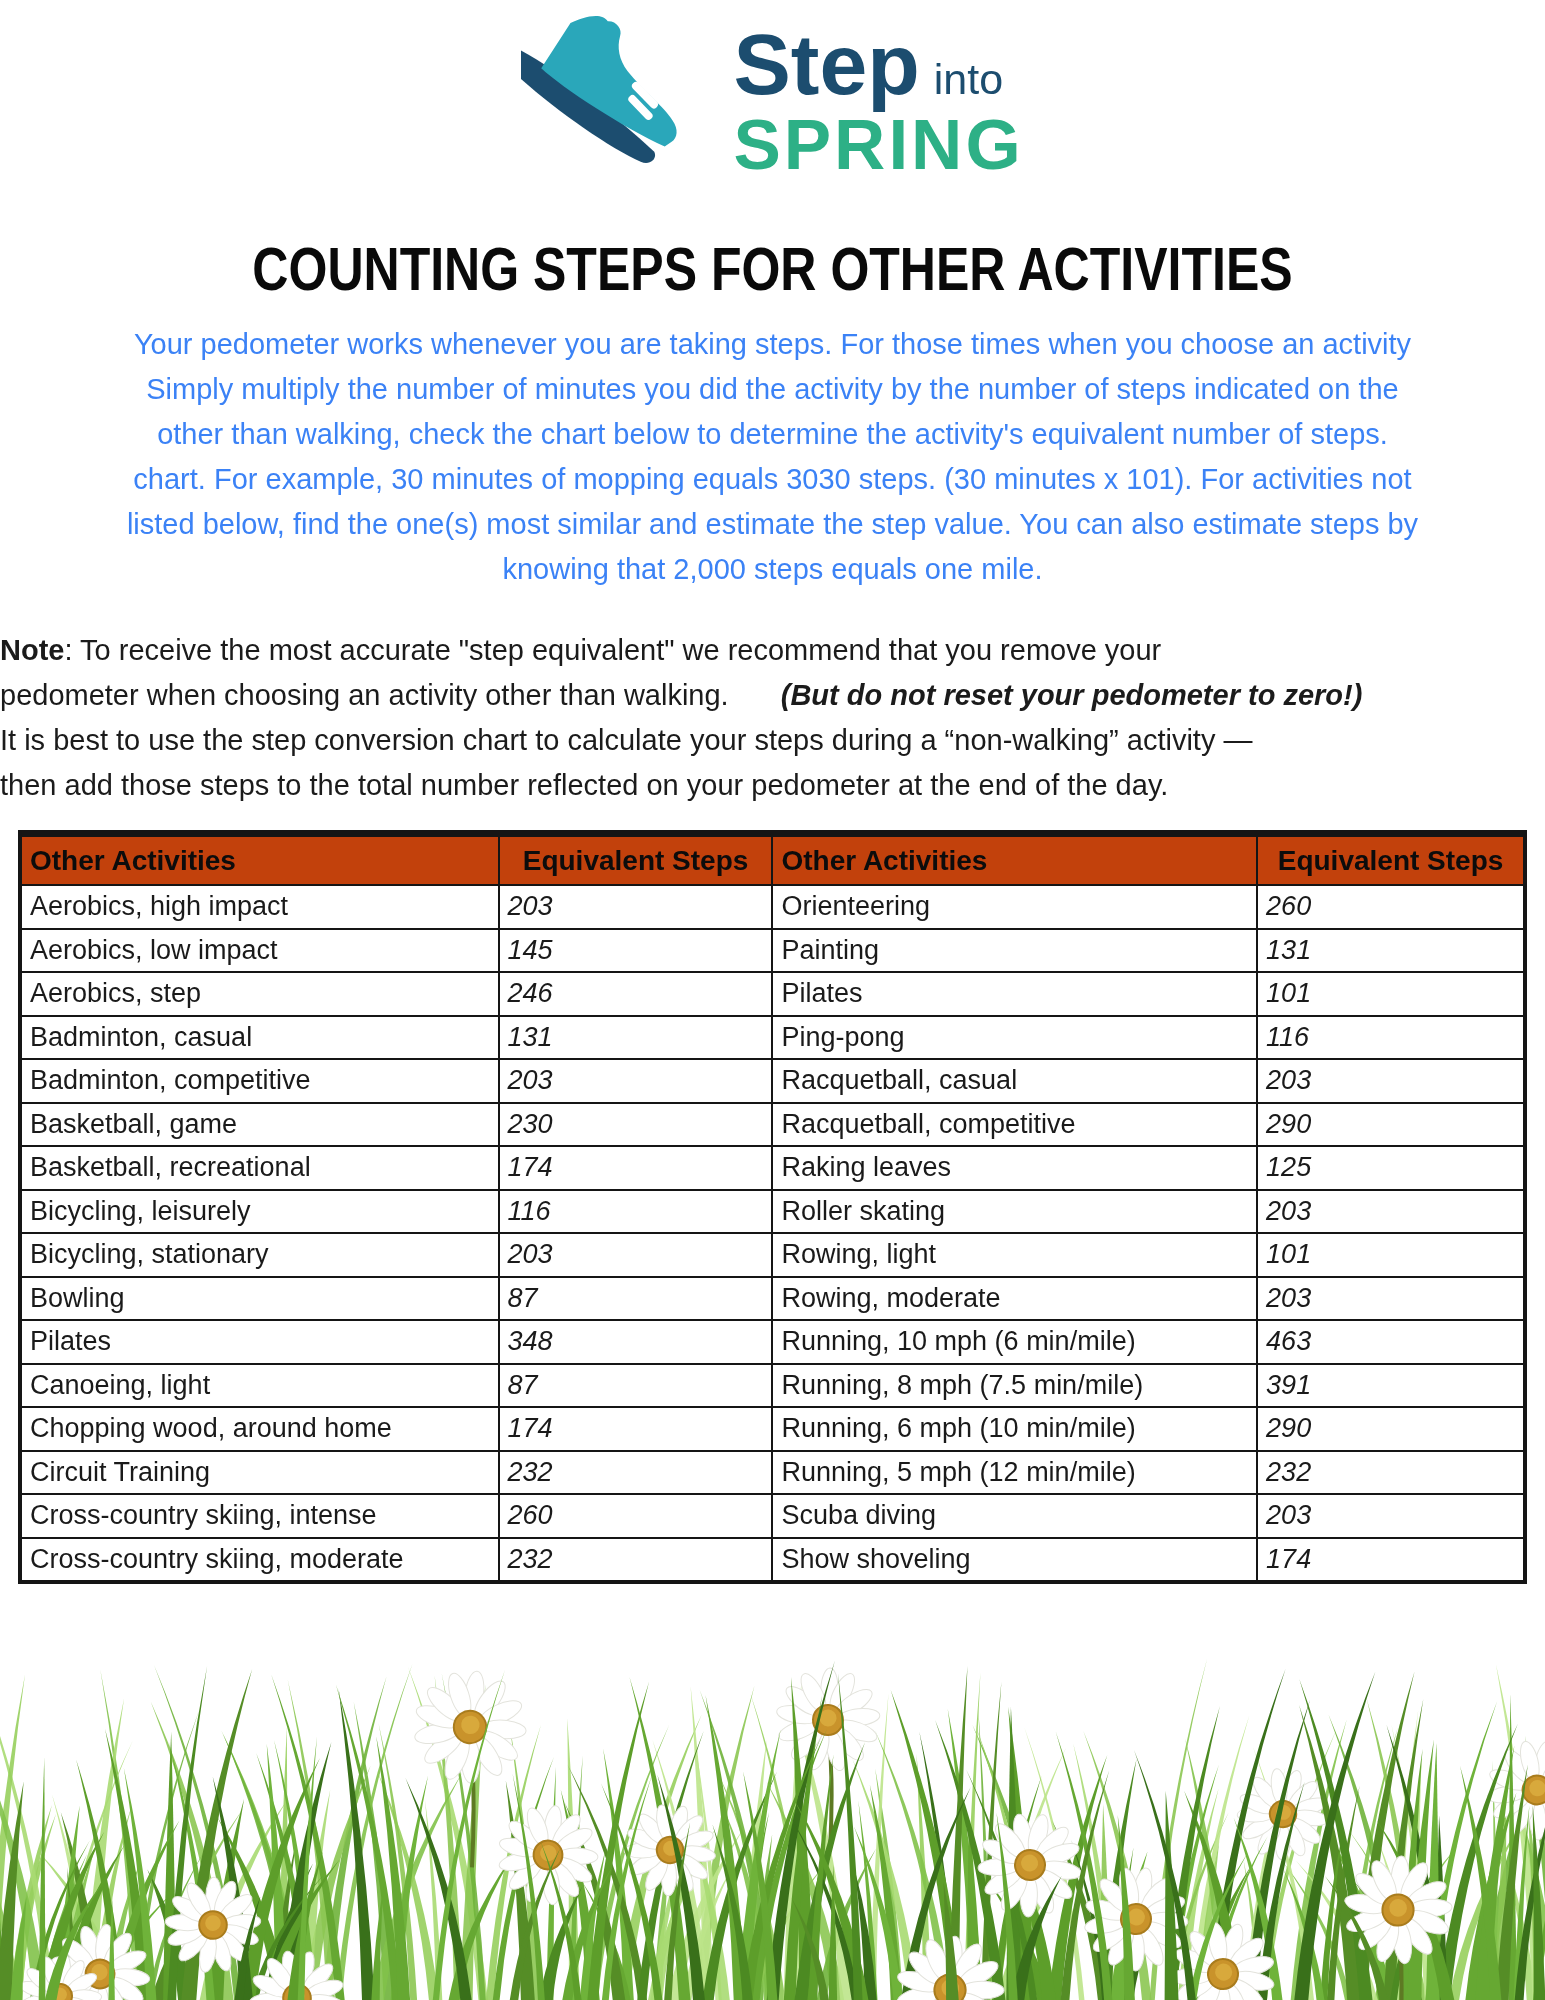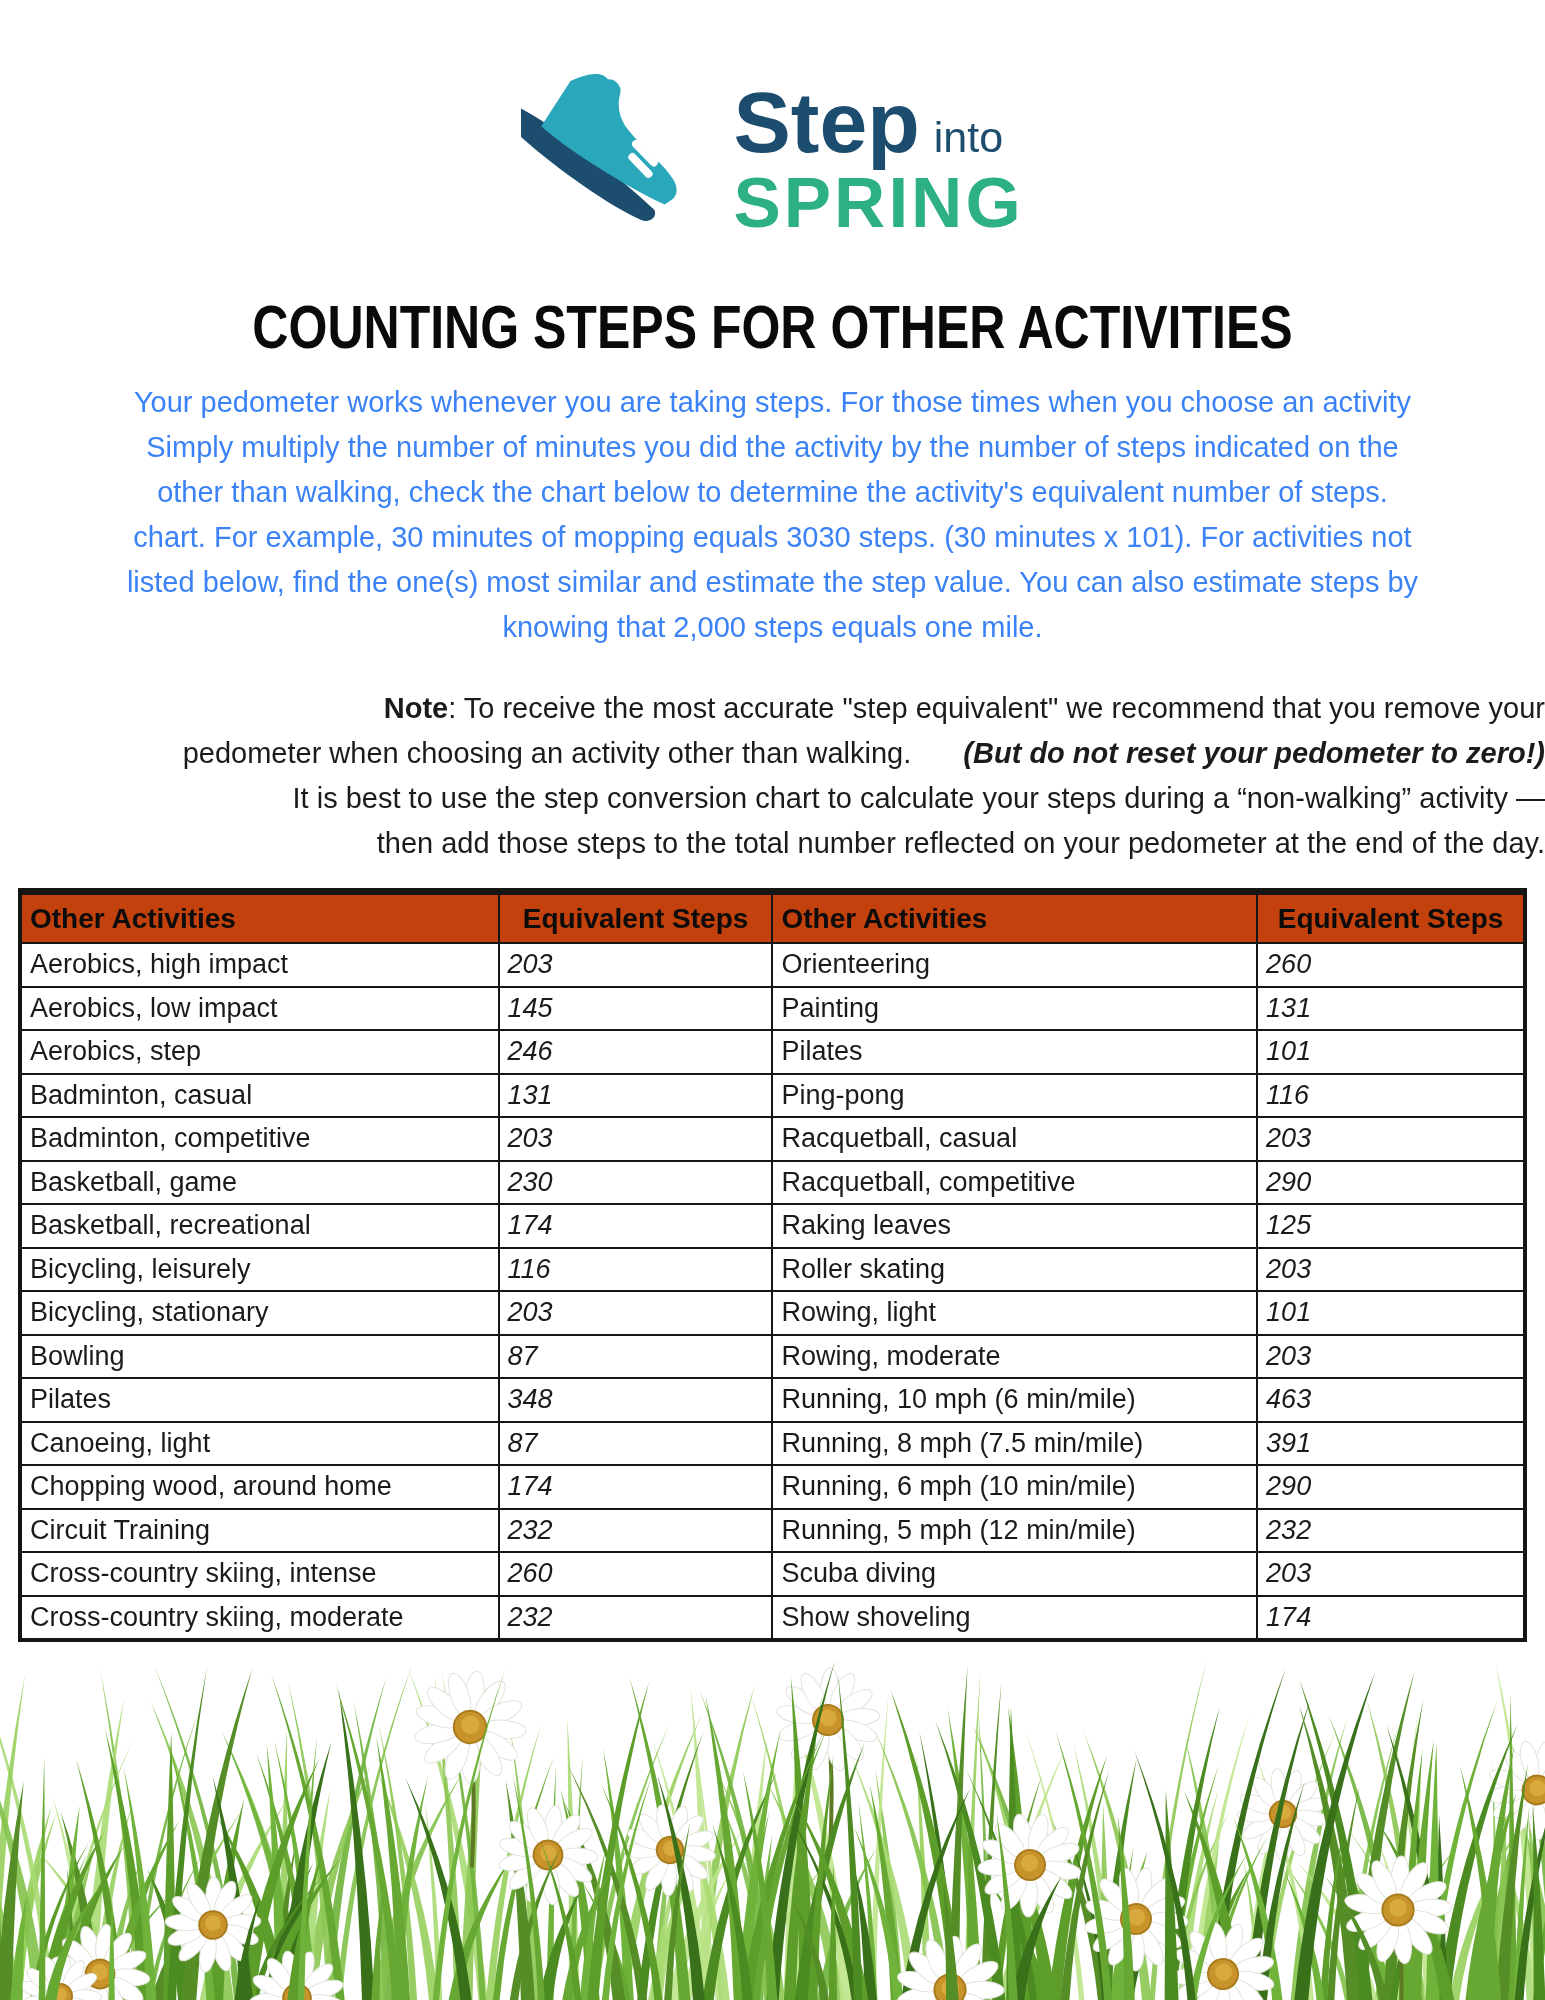--- a/index.html
+++ b/index.html
@@ -4,21 +4,21 @@
 <style>
   html,body{margin:0;padding:0;}
   body{
     width:1545px;height:2000px;position:relative;overflow:hidden;
     background:#ffffff;color:#141414;
     font-family:"Liberation Sans", sans-serif;
   }
   
   .logo-row{
     display:flex;justify-content:center;align-items:center;
-    gap:12px;padding-top:58px;height:200px;
+    gap:12px;height:200px;
   }
   .shoe-box{width:200px;height:200px;flex:0 0 auto;}
   .logo-text{display:flex;flex-direction:column;line-height:1;}
   .logo-line1{display:flex;align-items:baseline;color:#1c4d6f;}
   .logo-step{font-size:86px;font-weight:600;letter-spacing:0px;}
   .logo-into{font-size:43px;font-weight:500;margin-left:14px;}
   .logo-spring{
     font-size:71px;font-weight:800;color:#2db086;
     letter-spacing:3px;margin-top:2px;
   }
@@ -28,21 +28,21 @@
     letter-spacing:0px;transform:scaleX(0.82);transform-origin:center;
     margin-top:34px;white-space:nowrap;color:#0a0a0a;
   }
   
   .intro{
     margin-top:18px;text-align:center;
     font-size:29px;line-height:45px;font-weight:400;color:#3b82f6;
   }
   .intro div{white-space:nowrap;}
   .note{
-    margin-top:36px;text-align:right;
+    margin-top:36px;text-align:left;
     font-size:29px;line-height:45px;color:#1b1b1b;
   }
   .note div{white-space:nowrap;}
   .seg-bold{font-weight:700;}
   .seg-bold-italic{font-weight:700;font-style:italic;margin-left:44px;}
   
   .table-wrap{margin:22px 18px 0 18px;}
   table.steps-table{
     width:100%;border-collapse:collapse;
     border:4px solid #151515;border-top-width:7px;

